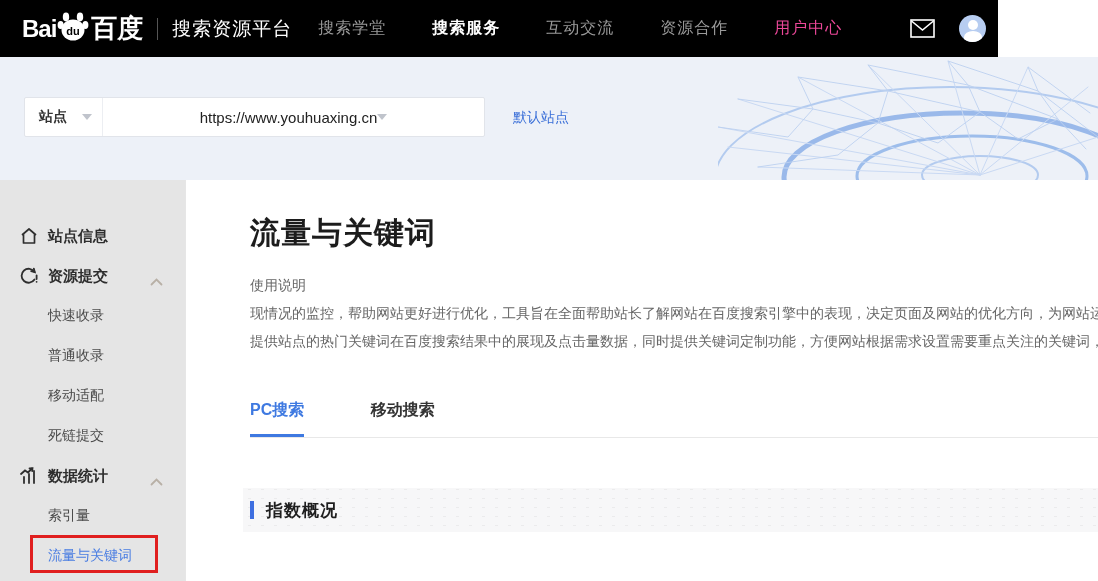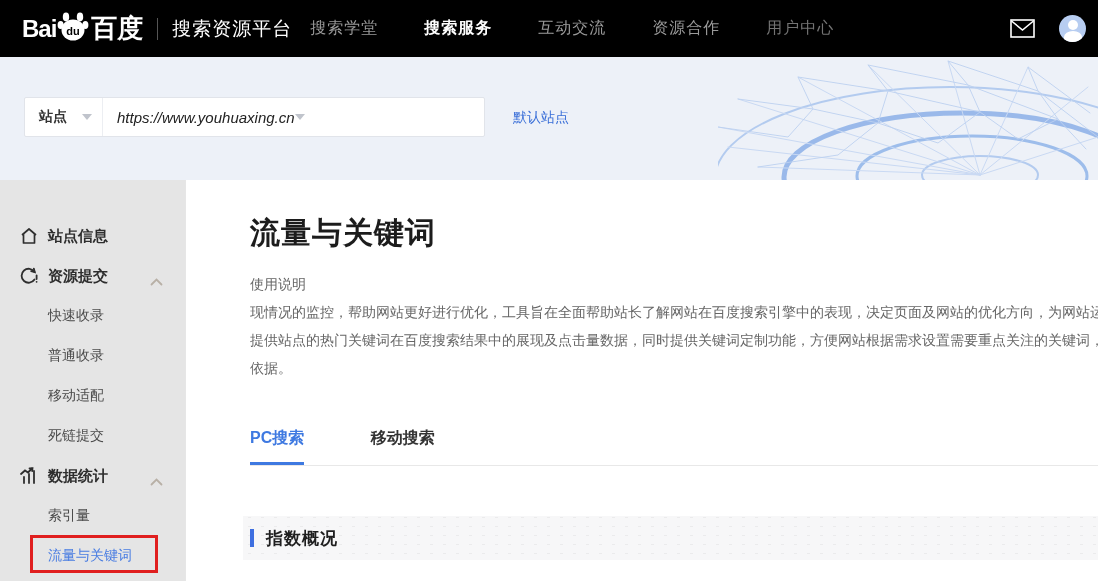--- a/index.html
+++ b/index.html
@@ -3,36 +3,36 @@
 <meta charset="utf-8">
 <style>
   html,body{margin:0;padding:0;}
   body{
     width:1098px;height:581px;overflow:hidden;position:relative;
     font-family:"Liberation Sans","DejaVu Sans",sans-serif;
     background:#fff;
   }
   
   .topnav{
-    position:absolute;top:0;left:0;width:1098px;height:57px;
+    position:absolute;top:0;left:0;width:998px;height:57px;
     background:#000;display:flex;align-items:center;
   }
   .brand{display:flex;align-items:center;margin-left:22px;}
   .logo-bai{color:#fff;font-size:24px;font-weight:bold;letter-spacing:-1px;}
   .paw{width:32px;height:32px;margin:0 1px 6px 1px;position:relative;}
   .logo-cn{color:#fff;font-size:26px;font-weight:bold;margin-left:1px;}
   .brand-divider{width:1px;height:22px;background:#555;margin:0 14px;}
   .platform-name{color:#fff;font-size:19px;letter-spacing:1px;}
-  .nav-items{display:flex;margin-left:18px;}
+  .nav-items{display:flex;margin-left:26px;}
   .nav-item{
     color:#9a9a9a;font-size:16px;margin-right:46px;cursor:pointer;
     letter-spacing:1px;white-space:nowrap;
   }
   .nav-item.active{color:#fff;font-weight:bold;}
-  .nav-item:nth-child(5){color:#737373;}
+  .nav-item:nth-child(5){color:#ec4899;}
   .topnav-right{position:absolute;right:12px;top:0;height:57px;display:flex;align-items:center;}
   .mail-icon{margin-right:24px;cursor:pointer;display:block;}
   .avatar{
     width:27px;height:27px;border-radius:50%;background:#b7cdf1;
     position:relative;overflow:hidden;cursor:pointer;
   }
   .avatar .head{position:absolute;left:8.5px;top:5px;width:10px;height:10px;border-radius:50%;background:#fff;}
   .avatar .body{position:absolute;left:4.5px;top:16px;width:18px;height:12px;border-radius:50% 50% 0 0;background:#fff;}
   
   .banner{
@@ -48,22 +48,22 @@
   .site-label-wrap{
     width:78px;height:100%;display:flex;align-items:center;justify-content:space-between;
     padding:0 10px 0 14px;box-sizing:border-box;border-right:1px solid #eceef2;cursor:pointer;font-weight:bold;
   }
   .site-label{font-size:14px;color:#333;}
   .caret-down{
     width:0;height:0;border-left:5px solid transparent;border-right:5px solid transparent;
     border-top:6px solid #c0c4cc;
   }
   .site-url-wrap{
-    flex:1;height:100%;display:flex;align-items:center;justify-content:flex-start;
-    padding:0 14px 0 14px;box-sizing:border-box;cursor:pointer;font-style:italic;
+    flex:1;height:100%;display:flex;align-items:center;justify-content:center;
+    padding:0 14px 0 14px;box-sizing:border-box;cursor:pointer;
   }
   .site-url{font-size:15px;color:#222;}
   .default-site-link{
     position:absolute;left:513px;top:52px;font-size:14px;color:#3a6fd8;cursor:pointer;
   }
   
   .sidebar{
     position:absolute;left:0;top:180px;width:186px;height:401px;
     background:#e5e5e5;border-right:1px solid #e6e6e6;box-sizing:border-box;padding-top:36px;
   }
@@ -79,21 +79,21 @@
   }
   
   .main{
     position:absolute;left:186px;top:180px;width:912px;height:401px;
     background:#fff;box-sizing:border-box;padding-left:64px;overflow:hidden;
   }
   .page-title{
     margin-top:33px;font-size:30px;font-weight:bold;color:#1c1c1c;letter-spacing:1px;
   }
   .desc{margin-top:17px;font-size:14px;color:#666;line-height:28px;}
-  .desc div{white-space:nowrap;overflow:hidden;font-family:Liberation Mono, monospace;}
+  .desc div{white-space:nowrap;overflow:hidden;}
   .tabs-row{margin-top:45px;border-bottom:1px solid #e8e8e8;font-weight:bold;}
   .tab{
     display:inline-block;font-size:16px;color:#333;padding-bottom:13px;
     margin-right:62px;cursor:pointer;border-bottom:3px solid transparent;
   }
   .tab.active{color:#3e79e1;border-bottom-color:#3e79e1;}
   .section-band{
     margin-top:50px;margin-left:-7px;height:44px;background:#f7f7f8;
     background-image:radial-gradient(#ebebec 1px, transparent 1.4px);
     background-size:13px 9px;background-position:0 6px;
@@ -250,21 +250,20 @@
   <div class="highlight-box"></div>
 </div>
 
 <div class="main">
   <div class="page-title">流量与关键词</div>
 
   <div class="desc">
     <div>使用说明</div>
     <div>现情况的监控，帮助网站更好进行优化，工具旨在全面帮助站长了解网站在百度搜索引擎中的表现，决定页面及网站的优化方向，为网站运</div>
     <div>提供站点的热门关键词在百度搜索结果中的展现及点击量数据，同时提供关键词定制功能，方便网站根据需求设置需要重点关注的关键词，</div>
-    <div>依据。</div>
   </div>
 
   <div class="tabs-row">
     <span class="tab active">PC搜索</span>
     <span class="tab">移动搜索</span>
   </div>
 
   <div class="section-band">
     <span class="section-bar"></span>
     <span class="section-title">指数概况</span>

